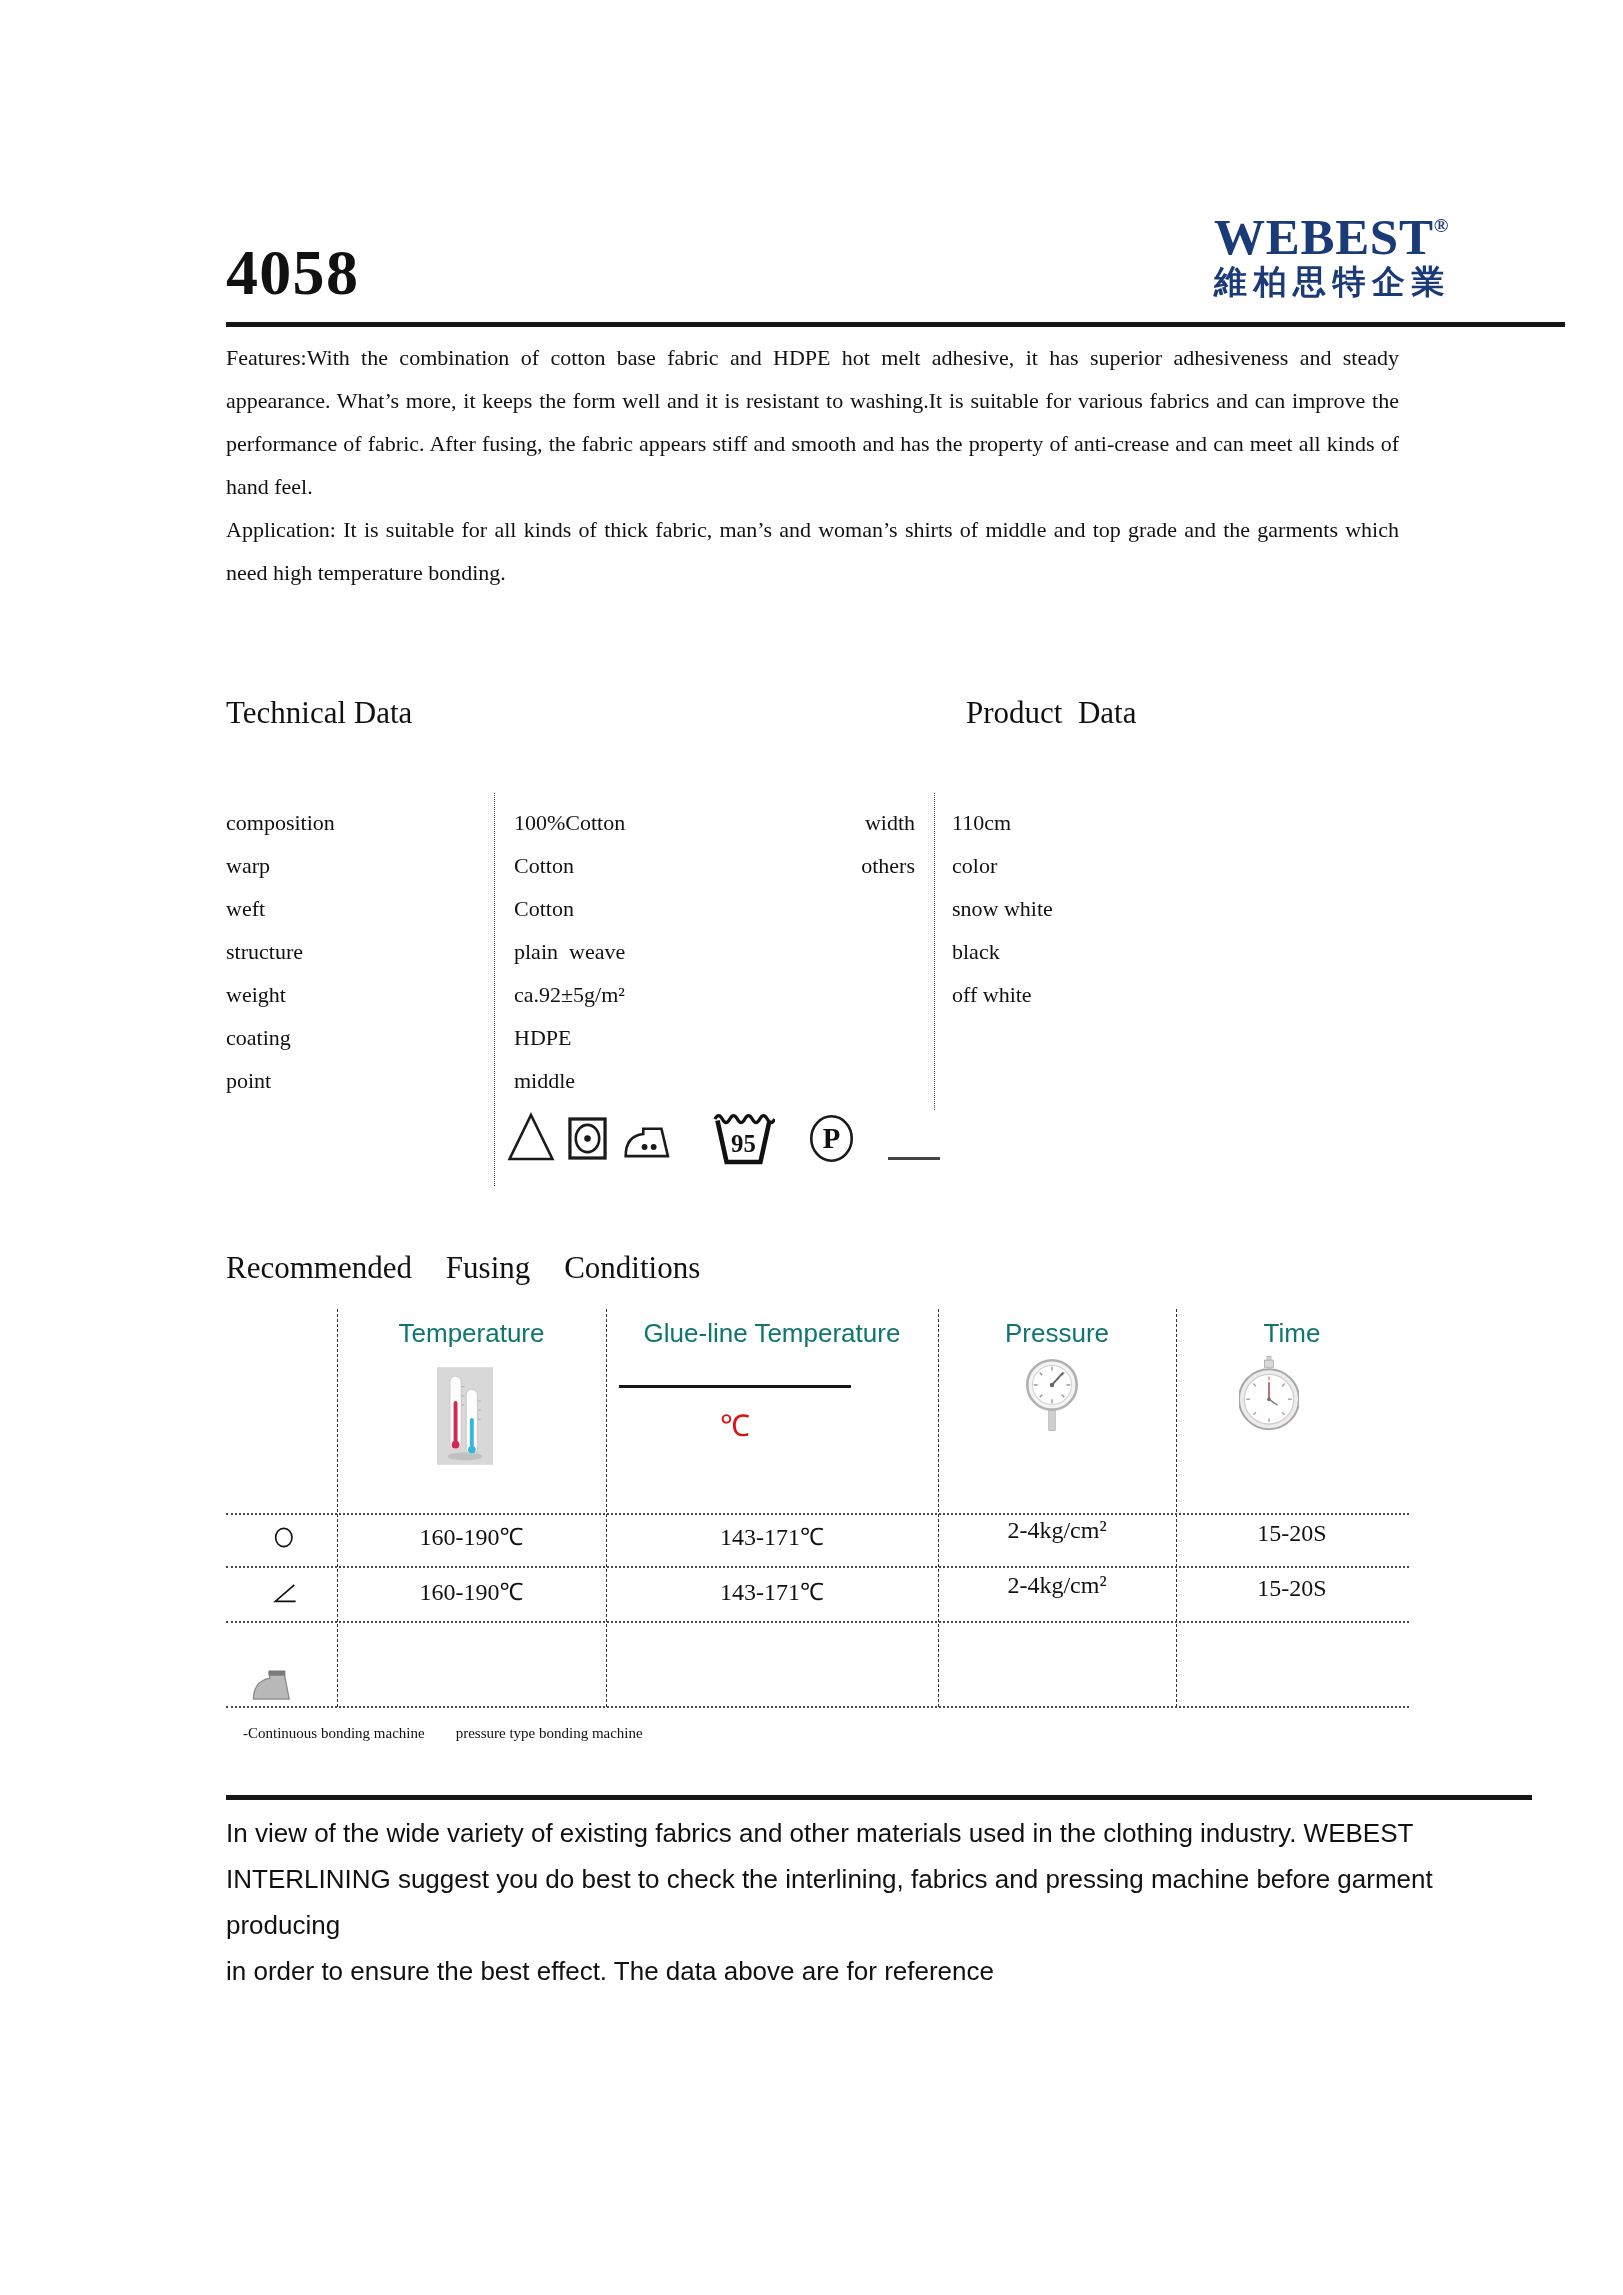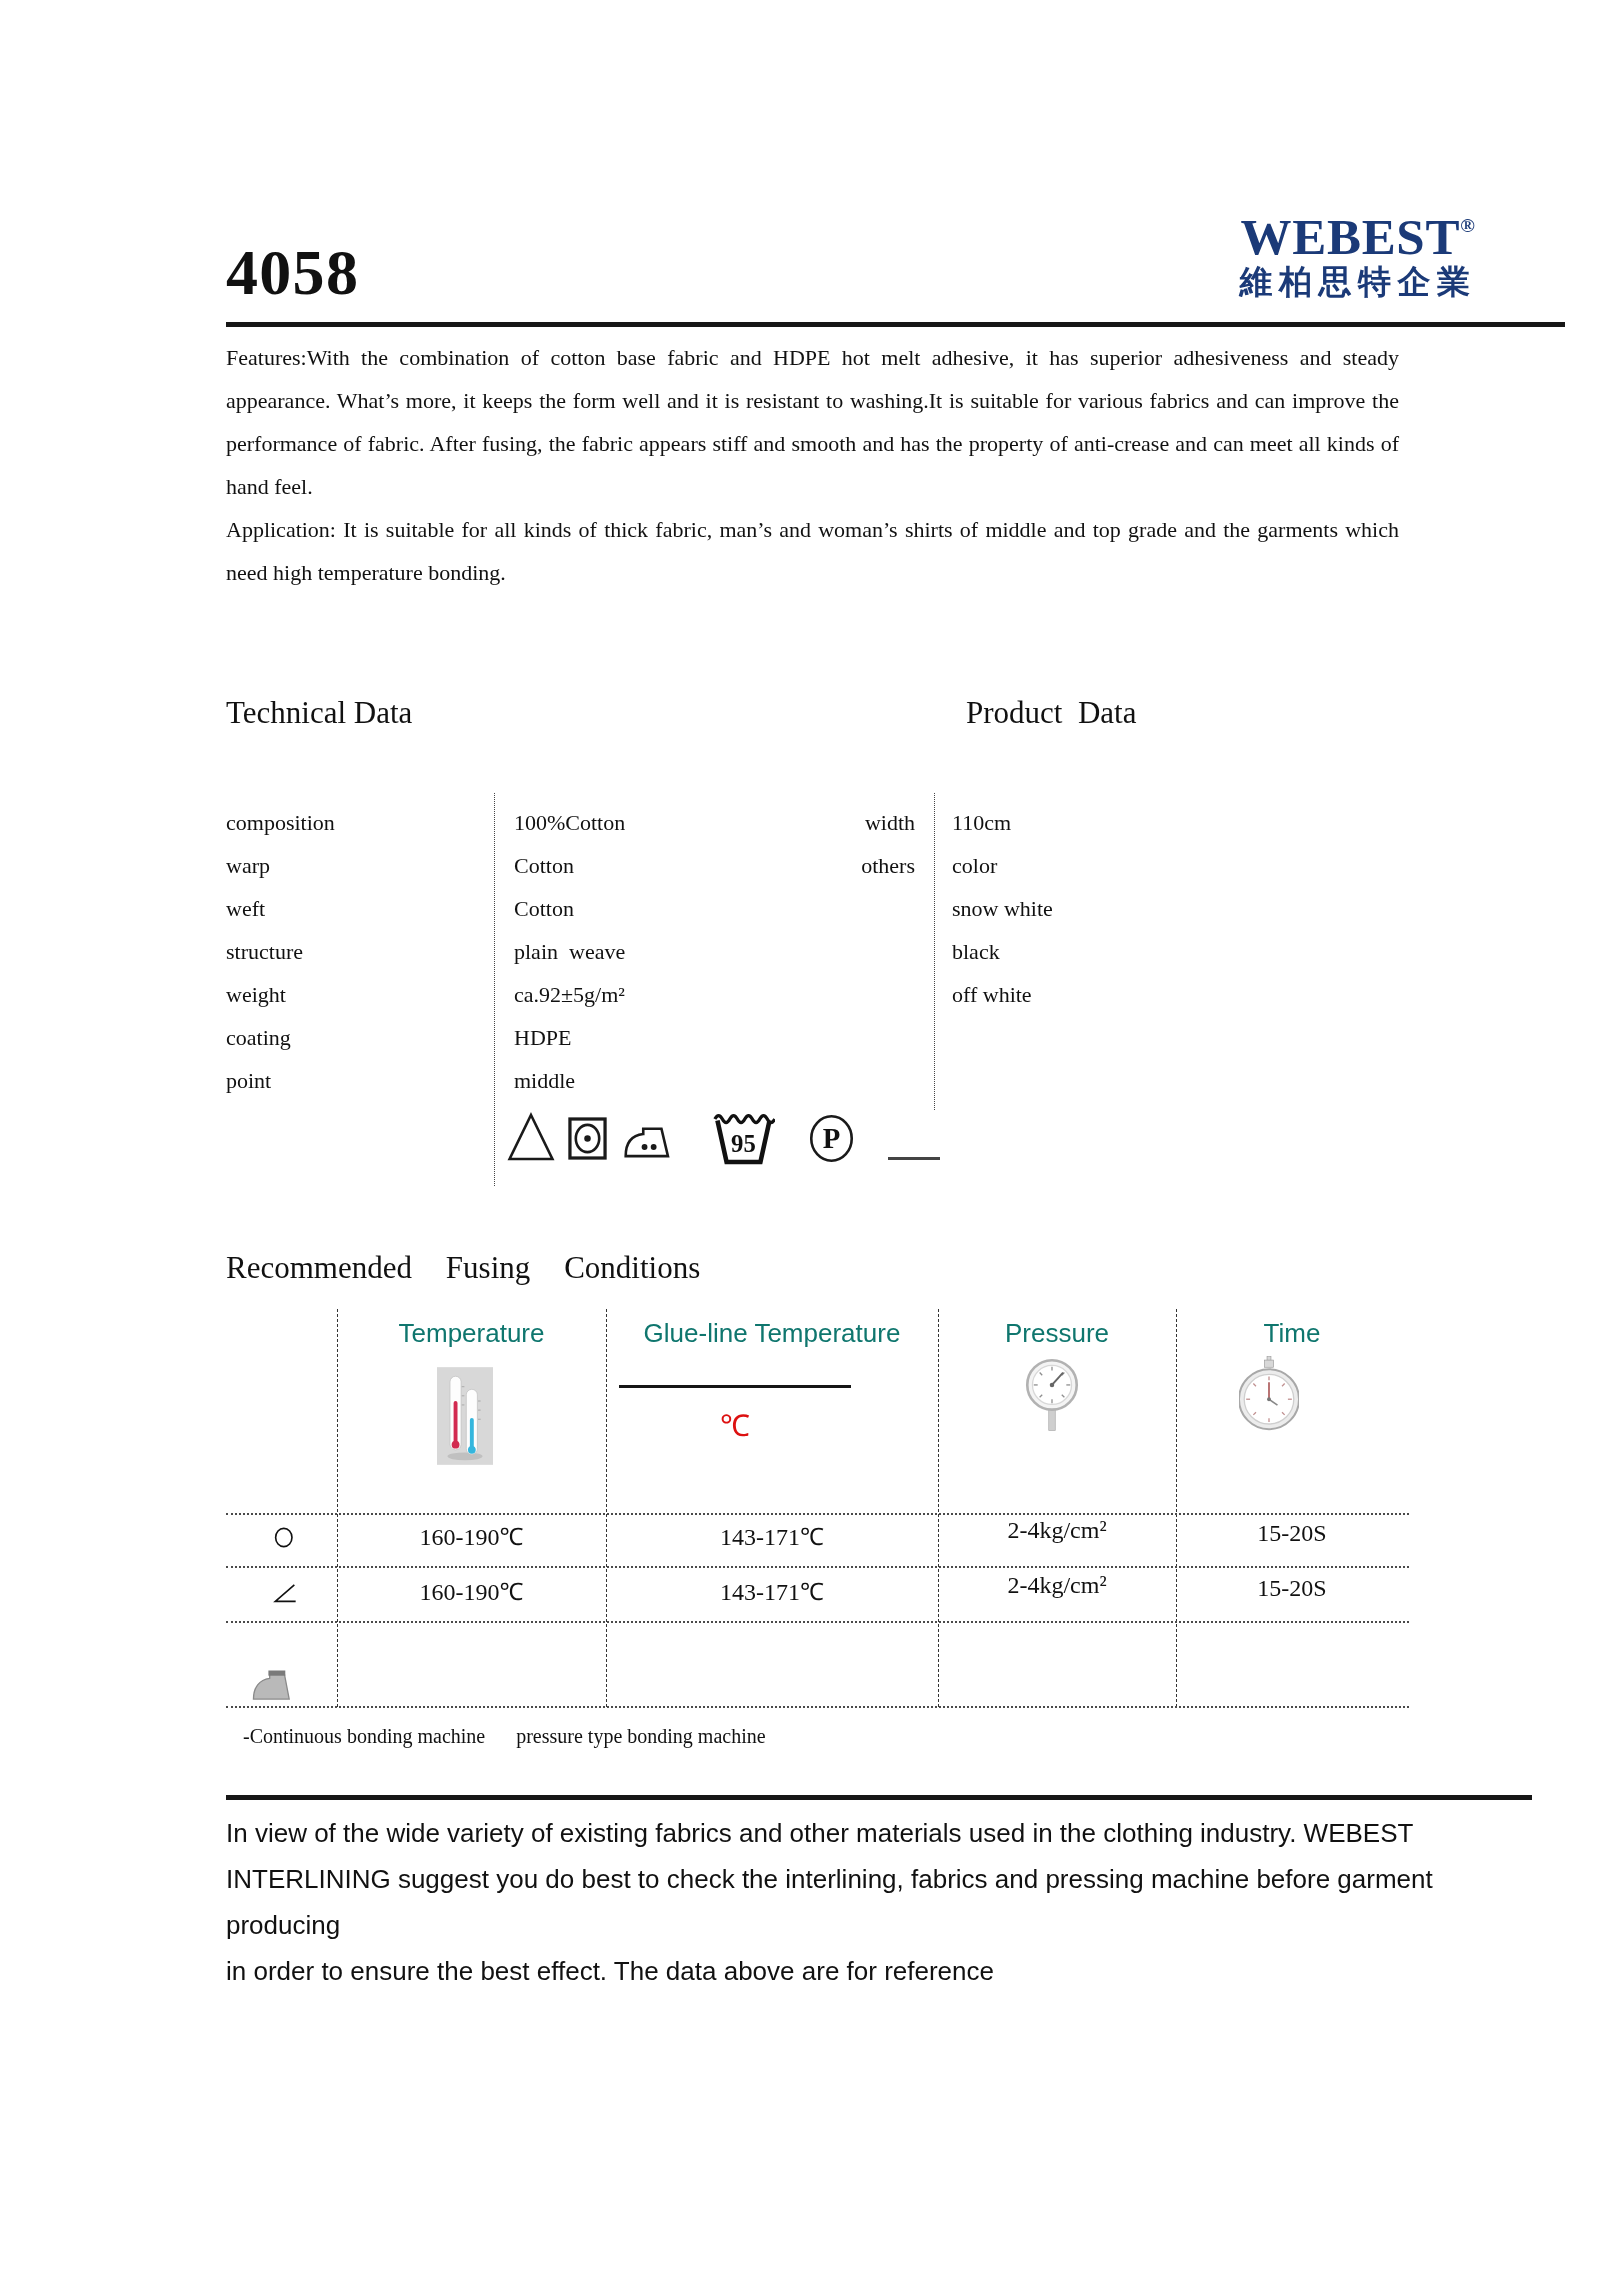--- a/index.html
+++ b/index.html
@@ -5,21 +5,21 @@
   html,body { margin:0; padding:0; background:#888; }
   #page {
     position:relative; width:1623px; height:2295px; background:#ffffff;
     font-family:"Liberation Serif", serif; color:#111; overflow:hidden;
   }
   .abs { position:absolute; }
   .pre { white-space:pre-wrap; }
 
   
   #title { left:226px; top:236px; font-size:64px; font-weight:bold; letter-spacing:1.3px; }
-  #logo  { left:1214px; top:200px; width:288px; text-align:center; color:#1b3a78; }
+  #logo  { left:1214px; top:200px; width:288px; color:#1b3a78; }
   #logo .en { font-size:51px; font-weight:bold; letter-spacing:0.7px; line-height:52px; }
   #logo .en sup { font-size:19.6px; vertical-align:22px; }
   #logo .cn { font-family:"DejaVu Sans", sans-serif; font-size:33px; font-weight:bold; letter-spacing:6.5px; line-height:38px; }
   .rule { background:#161616; }
 
   
   #intro { left:226px; top:336px; width:1173px; font-size:22px; line-height:43px; text-align:justify; }
   #intro p { margin:0; }
 
   
@@ -35,21 +35,21 @@
   .trow { height:43px; line-height:43px; font-size:22px; }
   #tech-labels { left:226px; top:801px; }
   #tech-values { left:514px; top:801px; }
   #side-labels { left:753px; top:801px; width:162px; text-align:right; }
   #prod-values { left:952px; top:801px; }
 
   
   .fhead { top:1318px; text-align:center; font-family:"Liberation Sans", sans-serif; font-size:26px; color:#0f766e; }
   .fcell { font-size:24px; text-align:center; line-height:26px; }
   #glue-unit { color:#dd1111; font-size:30px; text-align:center; }
-  #note { left:243px; top:1725px; font-size:20px; }
+  #note { left:243px; top:1725px; font-size:15px; }
   #note .gap { display:inline-block; width:31px; }
 
   
   #footer { left:226px; top:1810px; width:1263px; font-family:"Liberation Sans", sans-serif; font-size:26px; line-height:46px; }
 </style>
 </head>
 <body>
 
 <div id="page">
 

